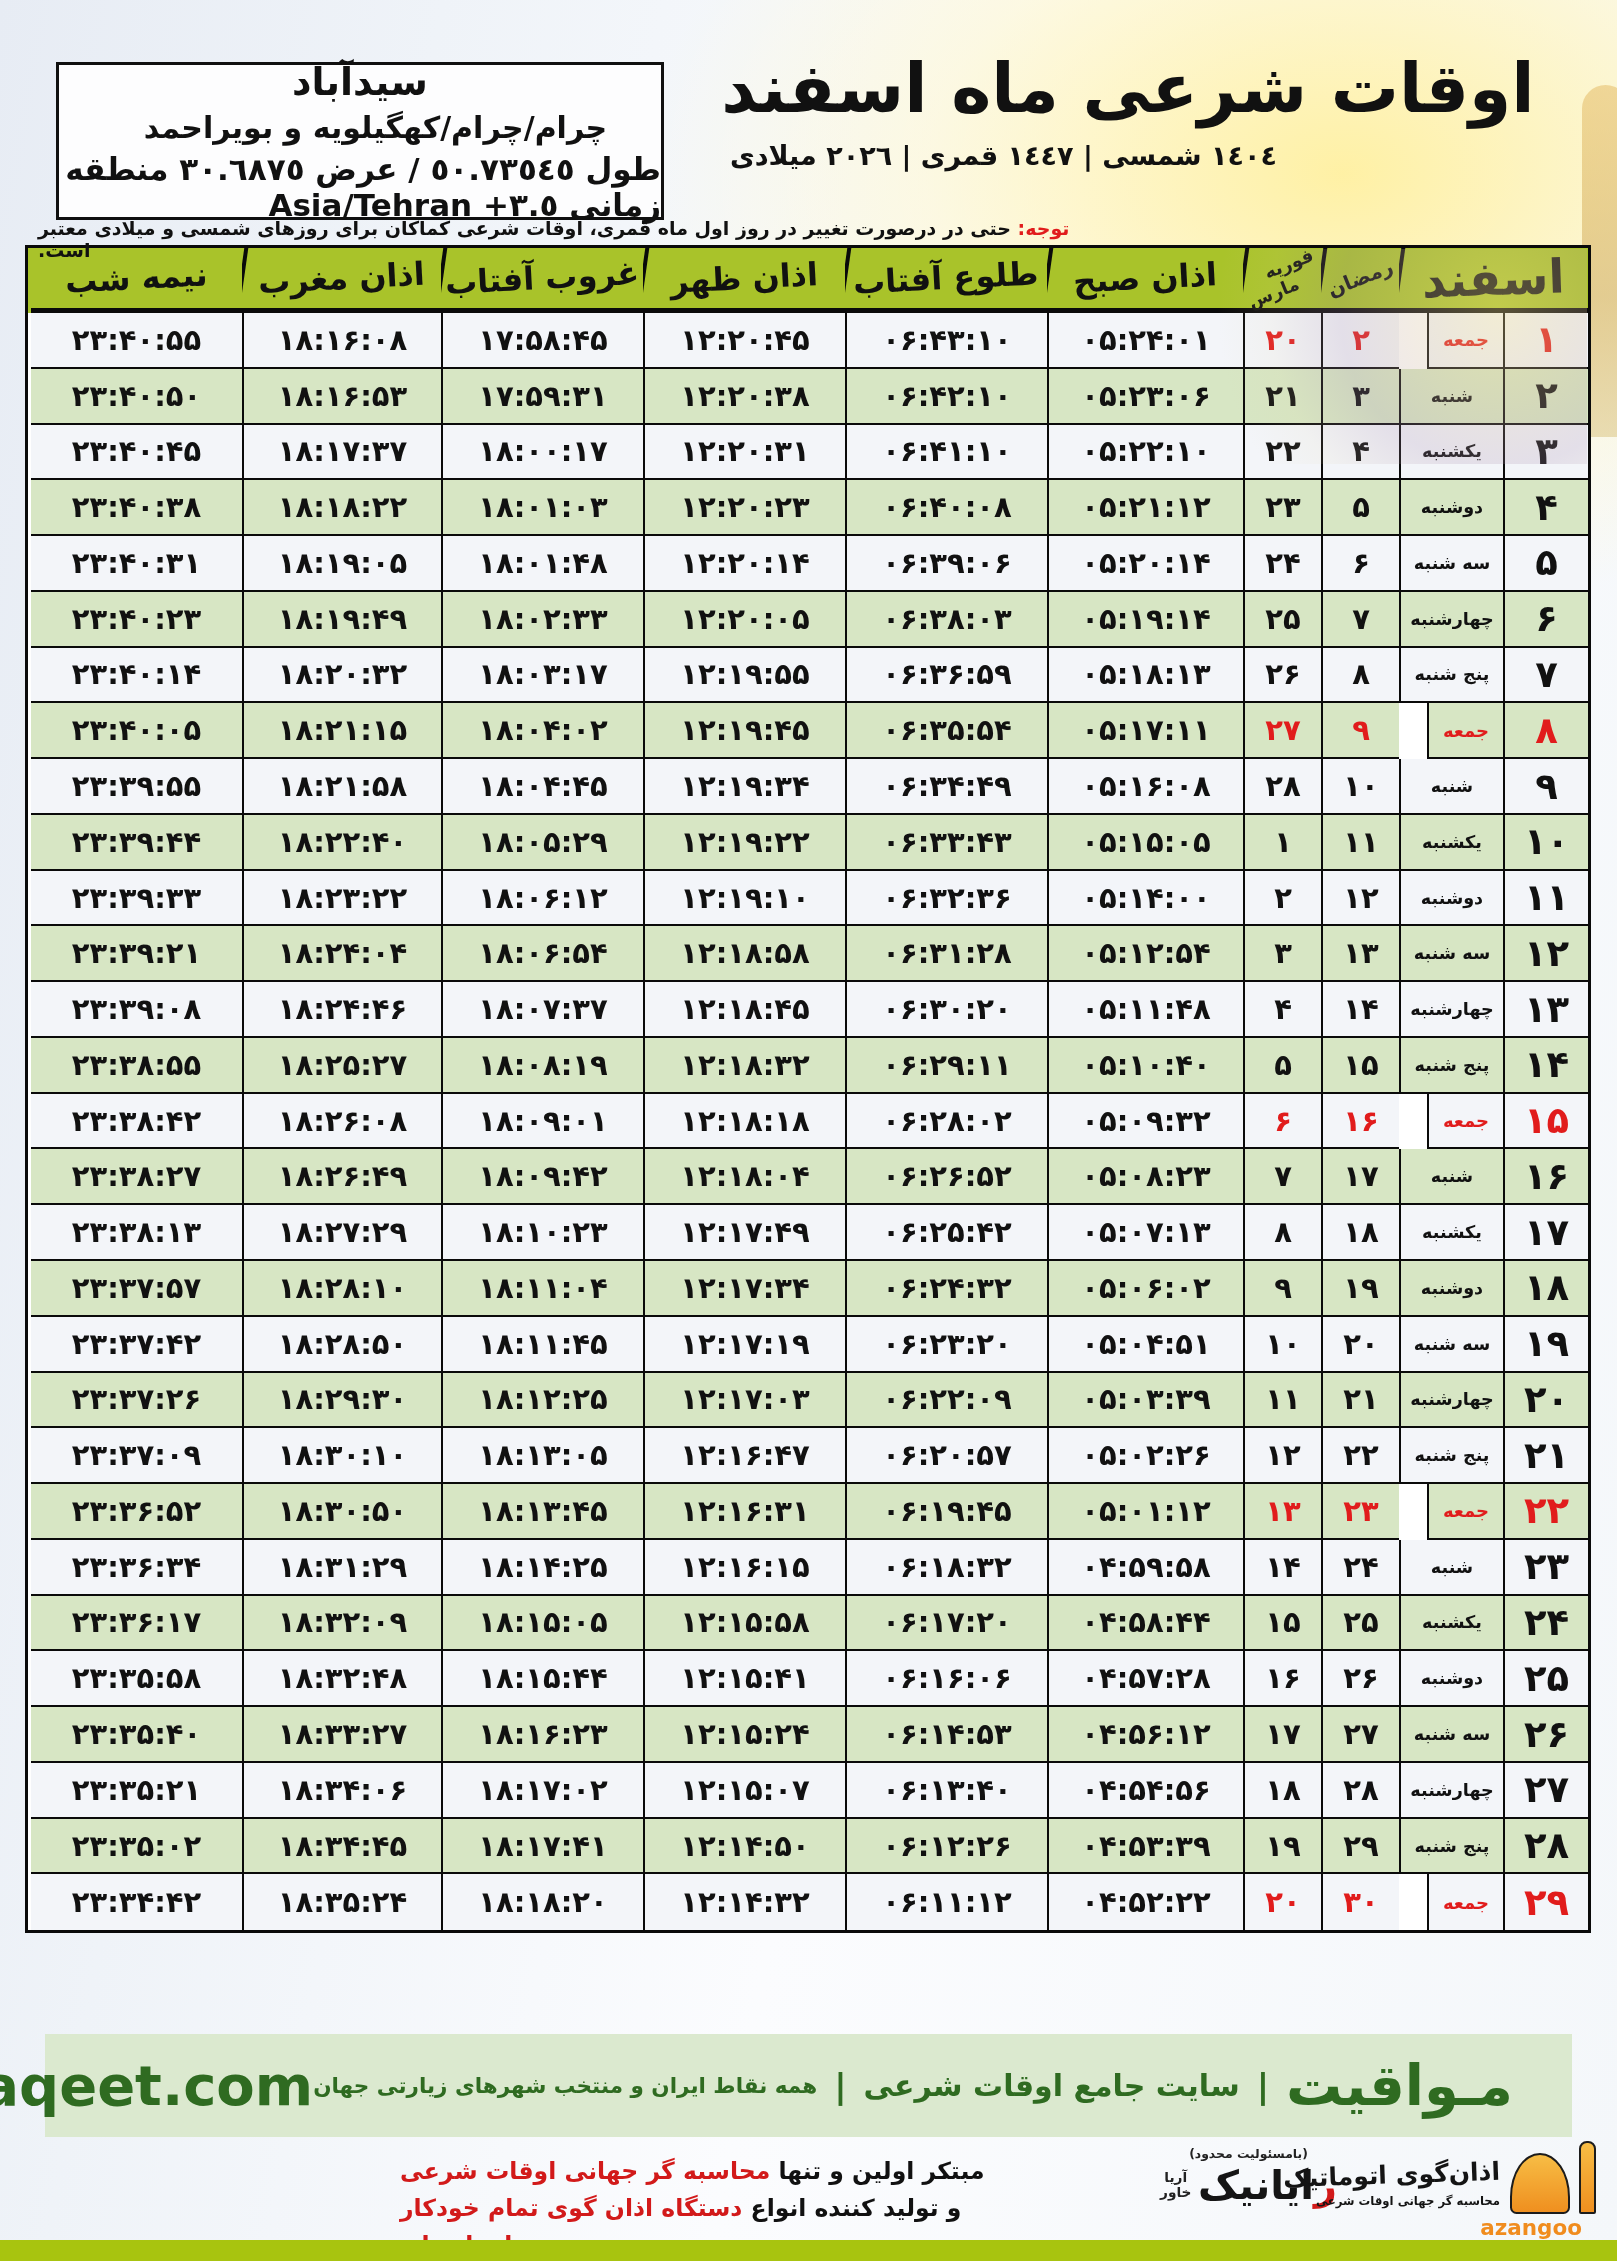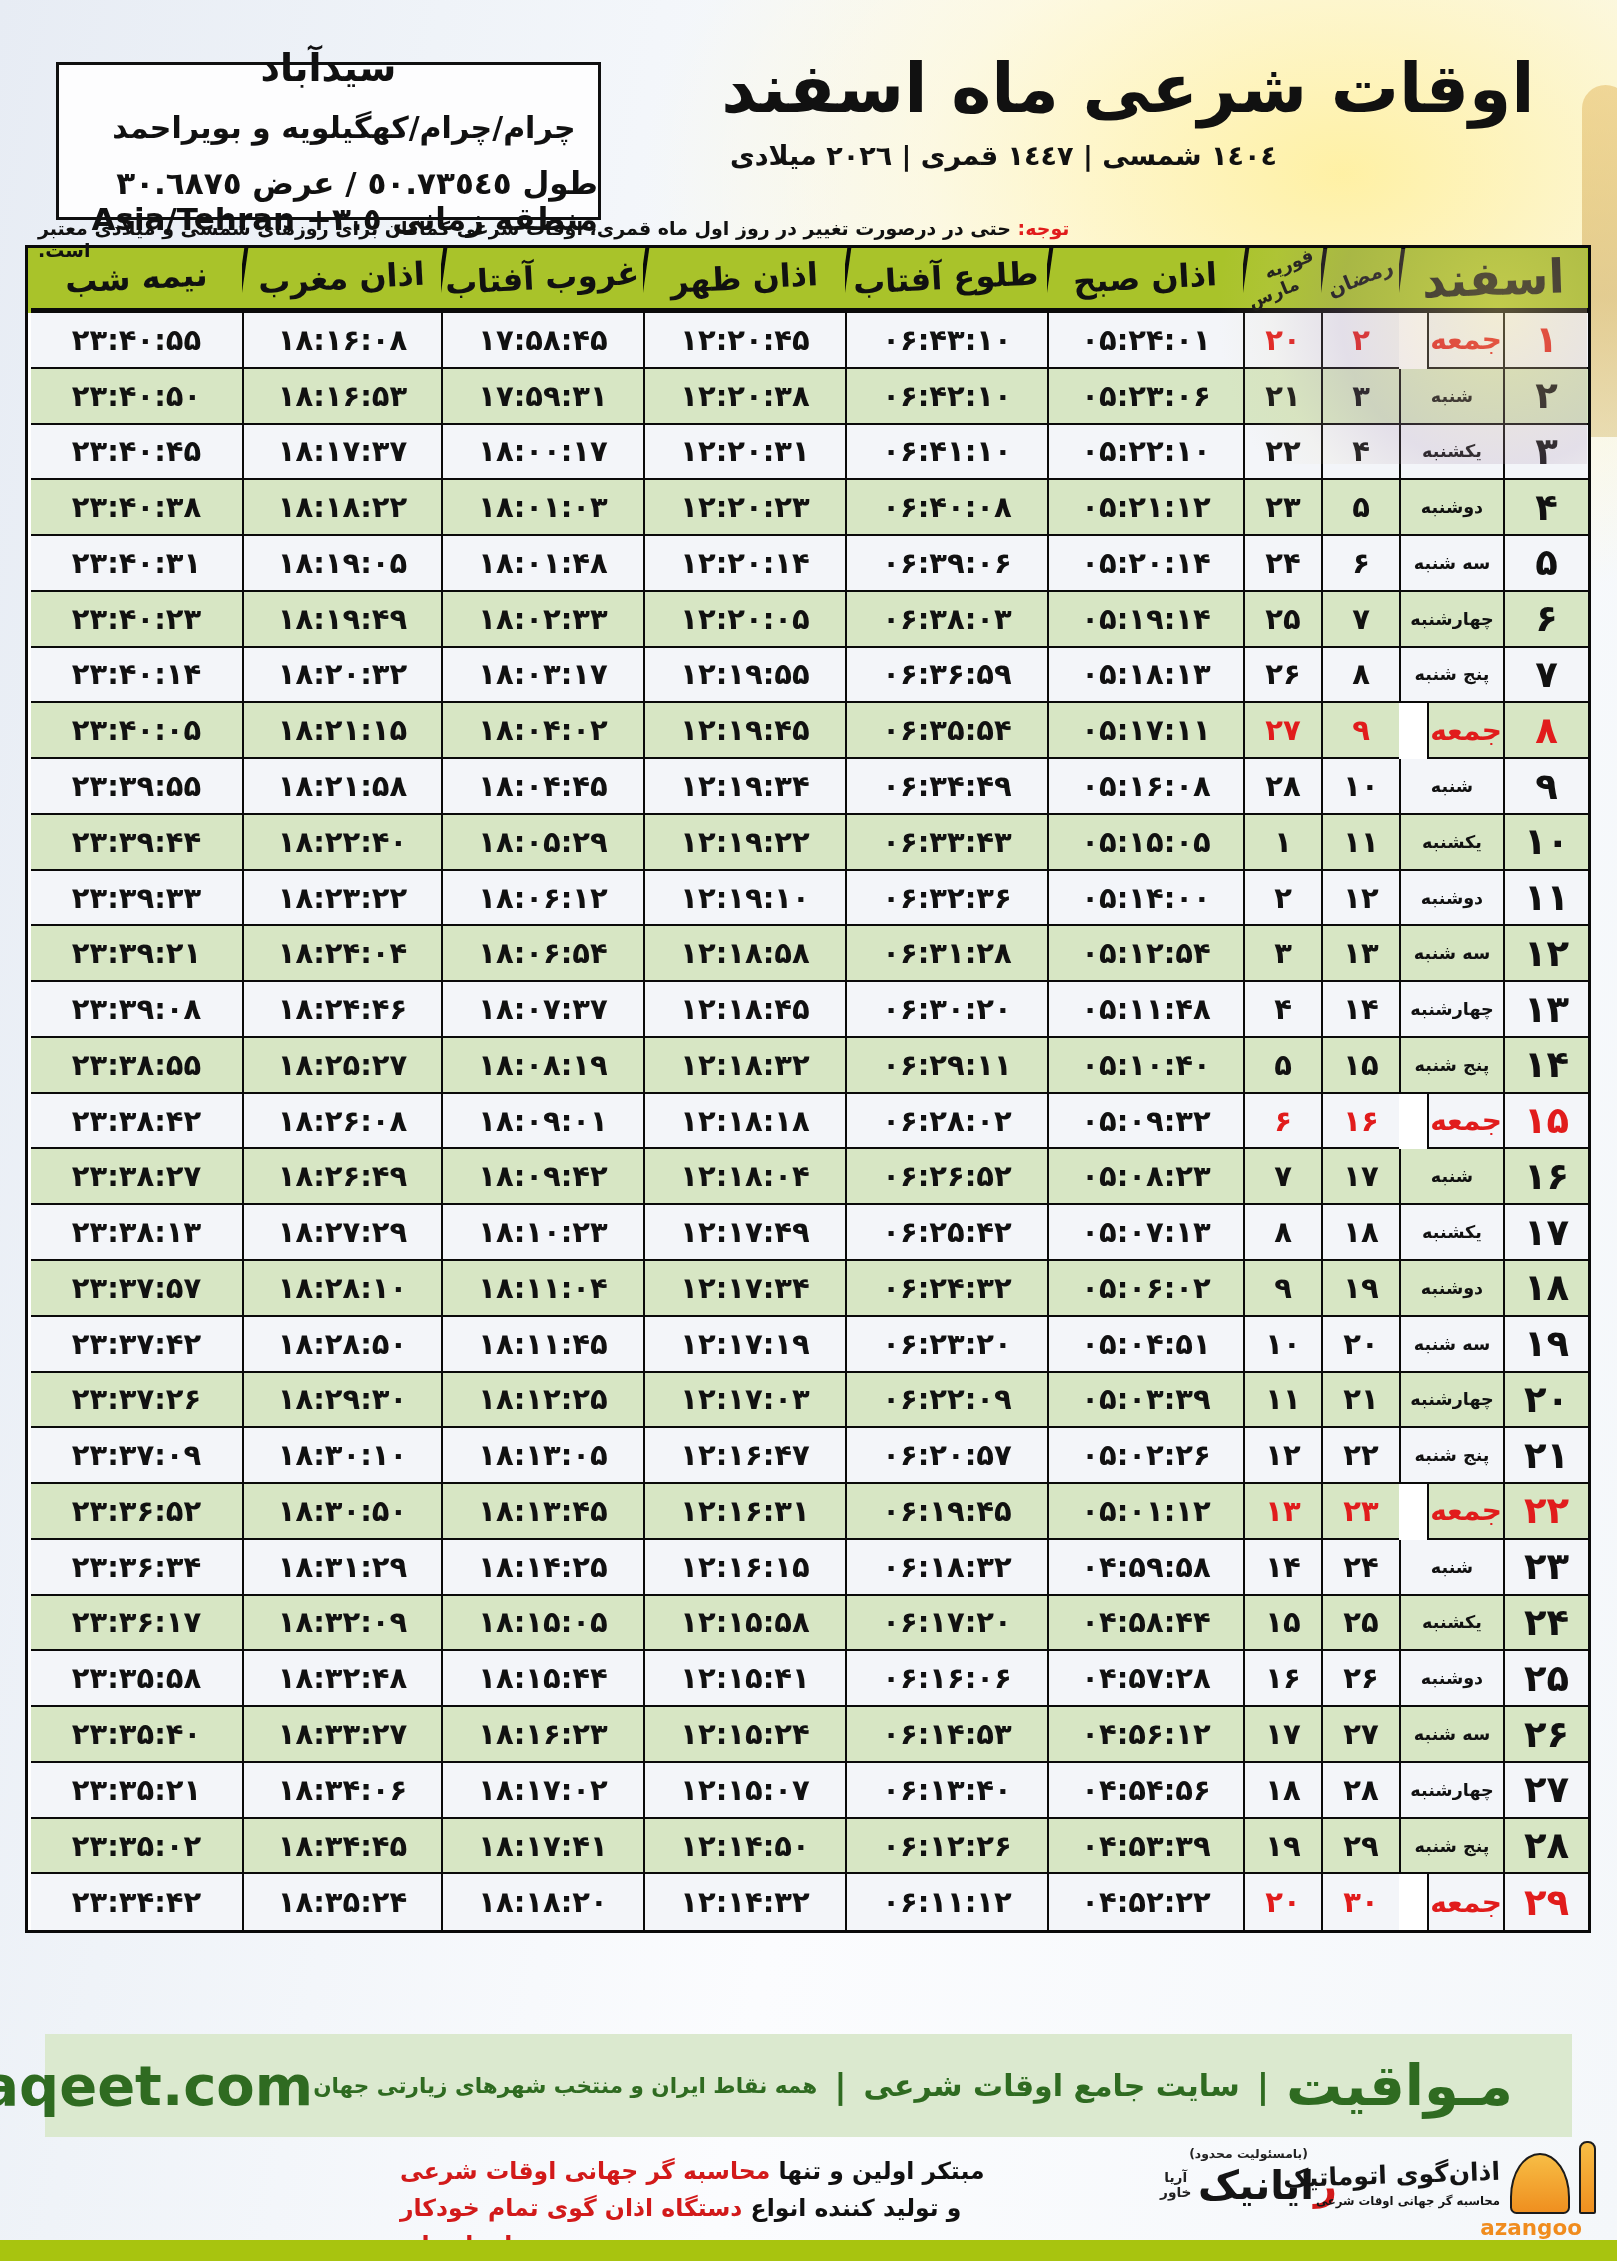--- a/index.html
+++ b/index.html
@@ -11,22 +11,22 @@
   }
   
   .glow-top{position:absolute; right:0; top:0; width:979px; height:620px; pointer-events:none;
     background:radial-gradient(ellipse at 72% 28%, rgba(255,240,160,.95), rgba(255,247,205,.55) 42%, rgba(255,250,225,0) 70%);}
   .minaret-hint{position:absolute; right:-11.7px; top:85px; width:47px; height:352px; opacity:.5; pointer-events:none;
     border-radius:23.5px 23.5px 0 0; background:linear-gradient(180deg,#e3b75e,#caa24e 60%,#d8c07a);}
   .table-bleed{position:absolute; right:30px; top:249px; width:404px; height:215px; z-index:6; pointer-events:none; opacity:.38;
     background:radial-gradient(circle at 78% 28%, rgba(240,220,140,.9), rgba(167,139,171,.55) 45%, rgba(221,205,160,.25) 65%, transparent 80%);}
 
   
-  .loc-box{position:absolute; left:57px; top:62px; width:545px; height:158px; background:#fdfdfe;
-    border:3.3px solid #101010; display:flex; flex-direction:column; justify-content:center; align-items:center; gap:20px; z-index:3;}
+  .loc-box{position:absolute; left:57px; top:62px; width:608px; height:158px; background:#fdfdfe;
+    border:3.3px solid #101010; display:flex; flex-direction:column; justify-content:center; align-items:center; gap:6px; z-index:3;}
   .loc-city{font-size:38px; font-weight:bold;}
   .loc-region{font-size:30px; font-weight:bold;margin-left:31px;}
   .loc-coords{font-size:31px; font-weight:bold; direction:rtl;}
   .loc-coords .tz{direction:ltr; unicode-bidi:embed;}
 
   .title-block{position:absolute; right:65px; top:46px; width:848px; text-align:center; z-index:3;}
   .main-title{font-size:68px; font-weight:bold; line-height:1.25;}
   .sub-title{font-size:33px; font-weight:bold; margin-top:3.9px;}
   .date-line{font-size:27px; font-weight:bold; margin-top:9px; text-align:left; padding-left:26px;}
 
@@ -55,21 +55,21 @@
   .cell{display:flex; align-items:center; justify-content:center; border-left:2.6px solid #0a0a0a; border-bottom:2.6px solid #0a0a0a; overflow:hidden;}
   .cell:last-child{border-left:none;}
   .trow:last-child .cell{border-bottom:none;}
   .trow.w .cell{background:#f3f5f9;}
   .trow.g .cell{background:#d7e6c4;}
   .c-day{font-size:37px; font-weight:bold;}
   .c-wd{font-size:17.6px; font-weight:600;}
   .c-ram,.c-feb{font-size:29px; font-weight:bold;}
   .c-time{font-size:29px; font-weight:bold; direction:ltr; letter-spacing:0.7px;}
   .trow.friday .c-day,.trow.friday .c-wd,.trow.friday .c-ram,.trow.friday .c-feb{color:#e11c1c;}
-  .trow.friday .c-wd{font-size:28px; font-weight:bold;margin-left:28px;}
+  .trow.friday .c-wd{font-size:18px; font-weight:bold;margin-left:28px;}
 
   
   .site-bar{position:absolute; left:46px; top:2034px; width:1527px; height:103px; background:#dbe9cf;
     display:flex; align-items:center; justify-content:space-between; padding:0 59px; z-index:2;}
   .site-fa{display:flex; align-items:center; gap:17px; color:#2f6b21; white-space:nowrap;}
   .site-brand{font-size:56px; font-weight:bold;}
   .site-sep{font-size:34px; font-weight:bold;}
   .site-tag1{font-size:30px; font-weight:bold;}
   .site-tag2{font-size:21.5px; font-weight:bold;}
   .site-en{font-size:56px; font-weight:bold; color:#2f6b21; direction:ltr;}

